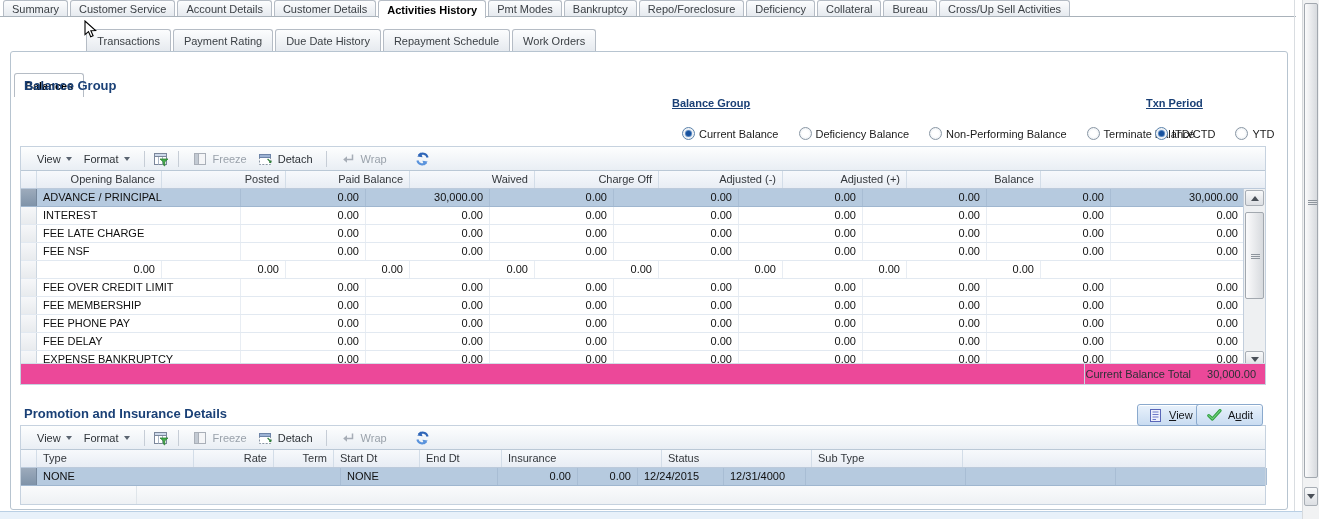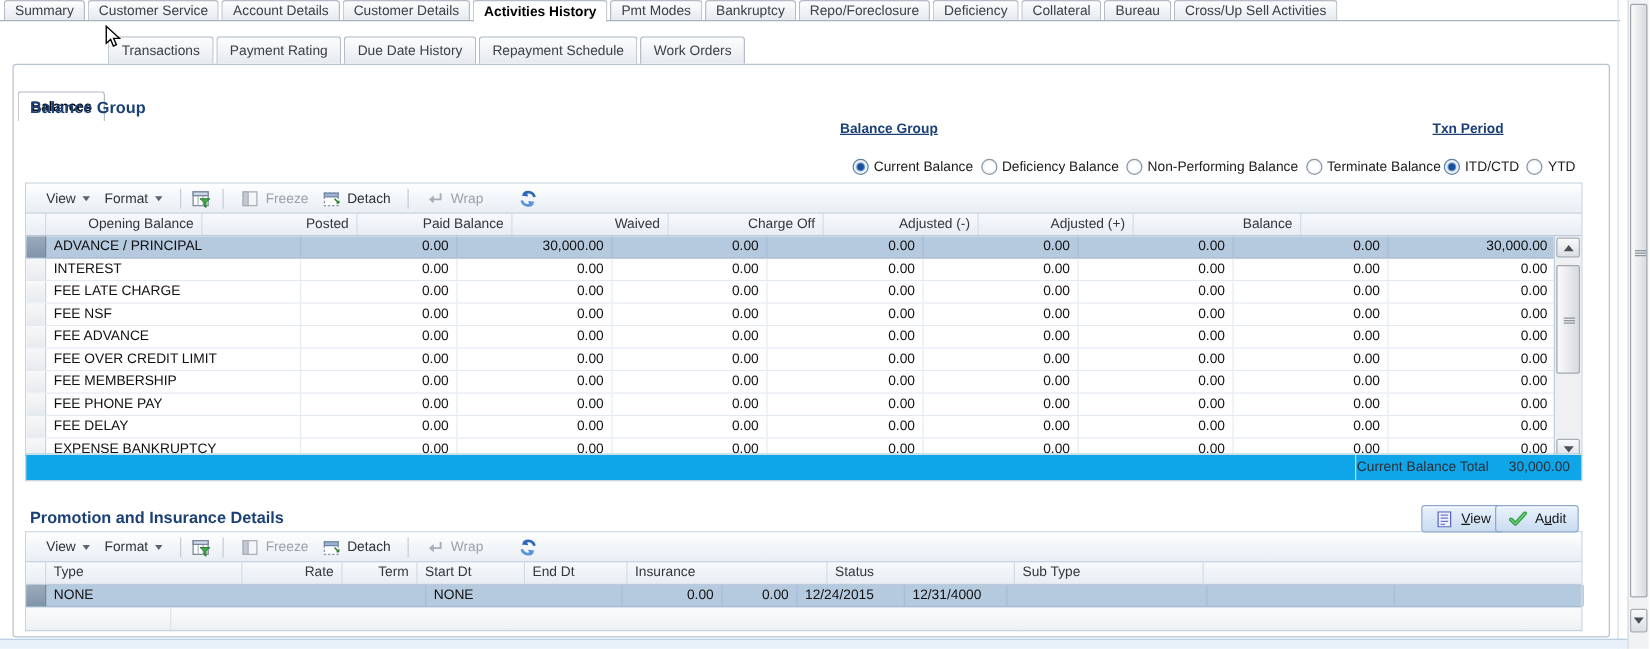--- a/index.html
+++ b/index.html
@@ -34,21 +34,21 @@
 
   .section-heading { position:absolute; font-size:13px; font-weight:bold; color:#1a4076; z-index:2; }
   #heading-balance-group { left:24px; top:78px; }
   #heading-promotion { left:24px; top:406px; }
 
   .group-label { position:absolute; font-weight:bold; color:#1a4076; text-decoration:underline; z-index:2; }
   #label-balance-group { left:672px; top:97px; }
   #label-txn-period { left:1146px; top:97px; }
 
   
-  .radio-row { position:absolute; display:flex; gap:6px; align-items:flex-end; z-index:2; }
+  .radio-row { position:absolute; display:flex; gap:20px; align-items:flex-end; z-index:2; }
   #bg-radios { left:682px; top:127px; }
   #txn-radios { left:1155px; top:127px; }
   .radio-item { display:flex; align-items:center; gap:4px; cursor:default; }
   .radio { width:13px; height:13px; border-radius:50%; border:1px solid #8a97a5;
            background:radial-gradient(#ffffff 40%, #dfe5ea); position:relative; flex:0 0 auto; }
   .radio.sel { border-color:#5b82ab; }
   .radio.sel::after { content:""; position:absolute; left:3px; top:3px; width:5px; height:5px;
            border-radius:50%; background:#15509e; box-shadow:0 0 1px 1px #3f74b5; }
   .radio-label { color:#1b1b1b; white-space:nowrap; }
 
@@ -94,21 +94,21 @@
   .sb-up { top:1px; } .sb-down { bottom:1px; }
   .arr-up { width:0; height:0; border-left:4px solid transparent; border-right:4px solid transparent; border-bottom:5px solid #4a5058; }
   .arr-down { width:0; height:0; border-left:4px solid transparent; border-right:4px solid transparent; border-top:5px solid #4a5058; }
   .sb-thumb { position:absolute; left:1px; width:19px; background:linear-gradient(90deg,#fbfbfc,#d7dade);
               border:1px solid #a2a8af; border-radius:2px; }
   #t1-thumb { top:23px; height:87px; }
   .grip { position:absolute; left:5px; width:9px; border-top:1px solid #8e959d; box-shadow:0 2px 0 #8e959d, 0 4px 0 #8e959d; height:1px; }
   #t1-thumb .grip { top:41px; }
 
   
-  #total-row { height:21px; background:#0ea5e9; border-top:1px solid #d4dee8; position:relative;
+  #total-row { height:21px; background:#ec4899; border-top:1px solid #d4dee8; position:relative;
                display:flex; align-items:center; justify-content:flex-end; padding-right:9px; color:#2c3036; }
   #total-divider { position:absolute; left:1063px; top:0; bottom:0; width:1px; background:#c9d5e2; }
   #total-row .tlabel { margin-right:16px; }
 
   
   #promo-empty { height:18px; background:linear-gradient(#fafbfc,#eef1f4); position:relative; }
   #promo-empty .vline { position:absolute; left:115px; top:0; bottom:0; width:1px; background:#dfe5ea; }
 
   
   .push-btn { position:absolute; top:404px; height:22px; display:flex; align-items:center; gap:5px;
@@ -315,21 +315,20 @@
           <div class="cell r" style="width:124px">0.00</div>
           <div class="cell r" style="width:124px">0.00</div>
           <div class="cell r" style="width:125px">0.00</div>
           <div class="cell r" style="width:124px">0.00</div>
           <div class="cell r" style="width:124px">0.00</div>
           <div class="cell r" style="width:124px">0.00</div>
           <div class="cell r" style="width:134px">0.00</div>
         </div>
         <div class="trow">
           <div class="gutter"></div>
-          <div class="cell" style="width:204px">FEE ADVANCE</div>
           <div class="cell r" style="width:125px">0.00</div>
           <div class="cell r" style="width:124px">0.00</div>
           <div class="cell r" style="width:124px">0.00</div>
           <div class="cell r" style="width:125px">0.00</div>
           <div class="cell r" style="width:124px">0.00</div>
           <div class="cell r" style="width:124px">0.00</div>
           <div class="cell r" style="width:124px">0.00</div>
           <div class="cell r" style="width:134px">0.00</div>
         </div>
         <div class="trow">

